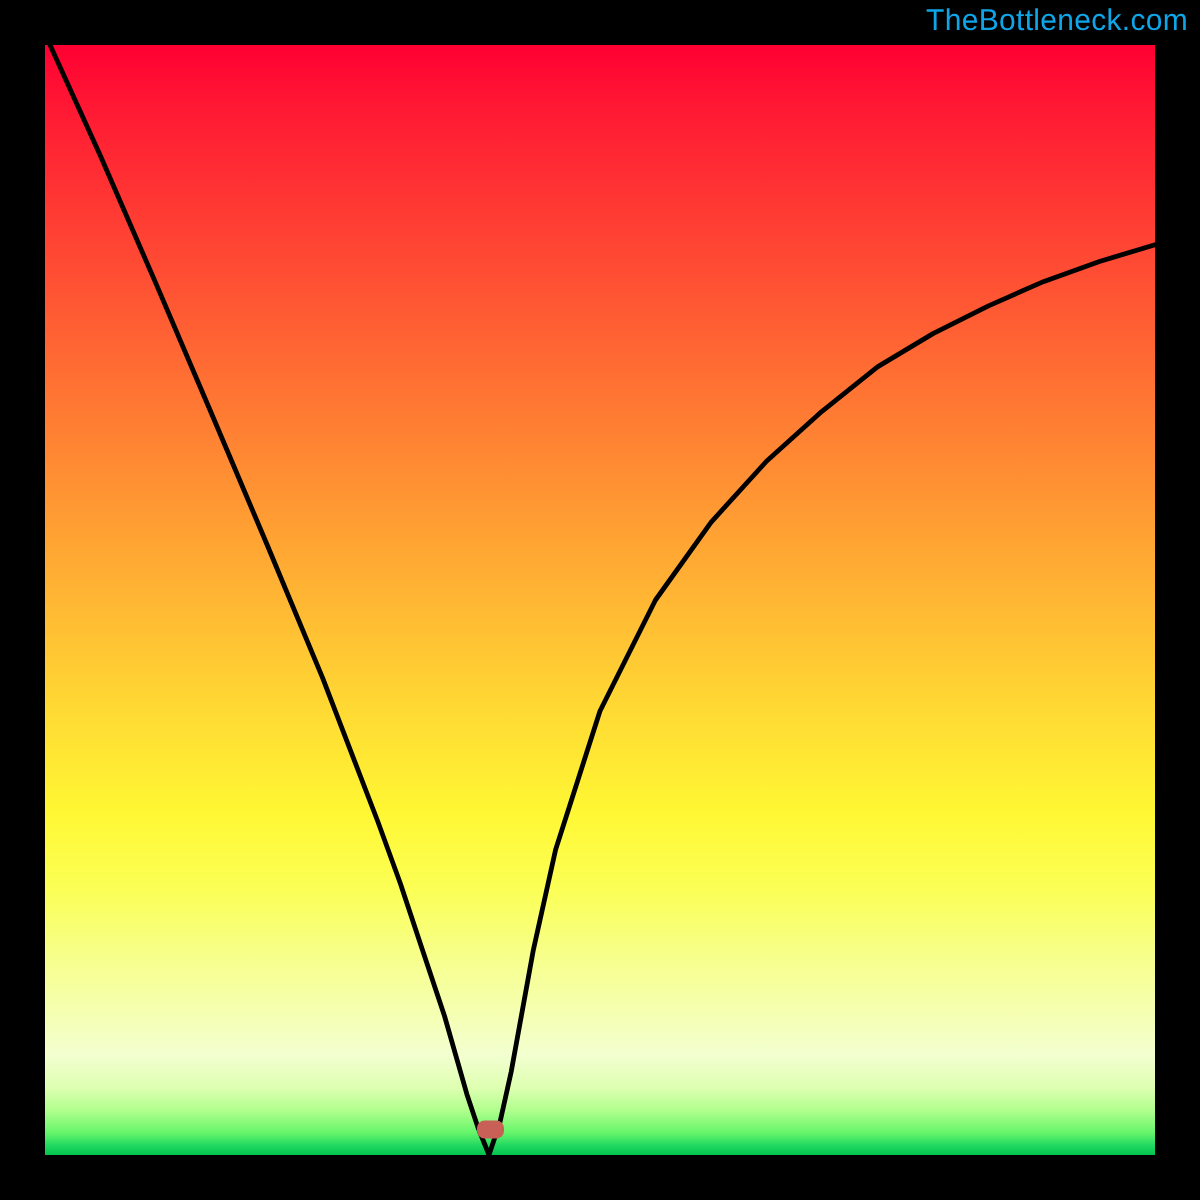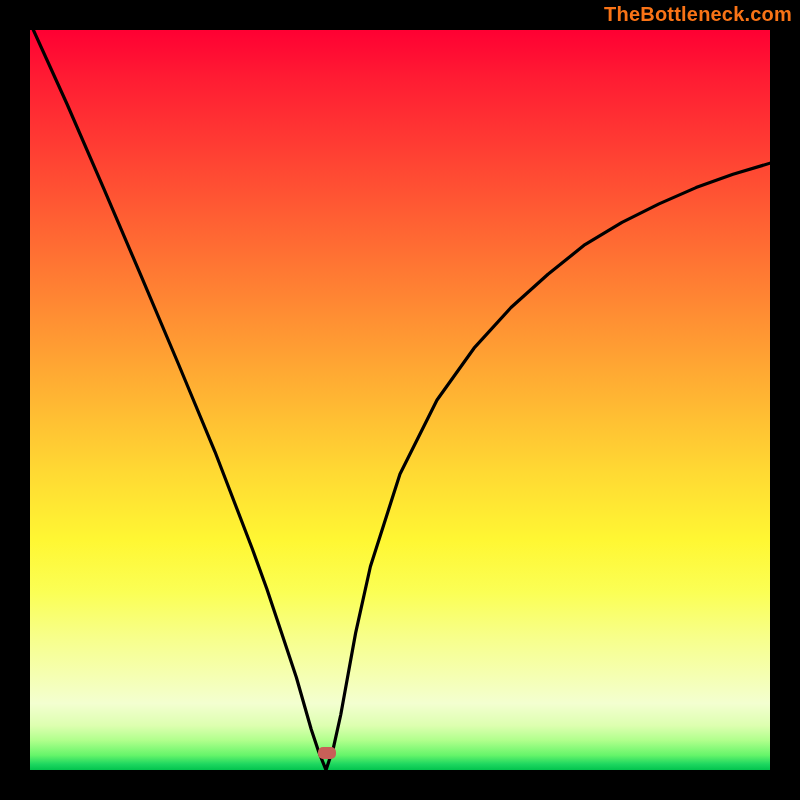--- a/index.html
+++ b/index.html
@@ -63,24 +63,24 @@
     width: 18px;
     height: 12px;
     border-radius: 5px;
     background: #c86058;
     transform: translate(-50%, -50%);
   }
   .watermark {
     position: absolute;
     top: 3px;
     right: 8px;
-    color: #f97316;
+    color: #0ea5e9;
     font-size: 20px;
     letter-spacing: 0.2px;
-    font-weight: 700;
+    font-weight: 400;
   }
 </style>
 </head>
 <body>
 
 <div class="frame">
 
   <div class="plot-area">
     <div class="gradient"></div>
 

